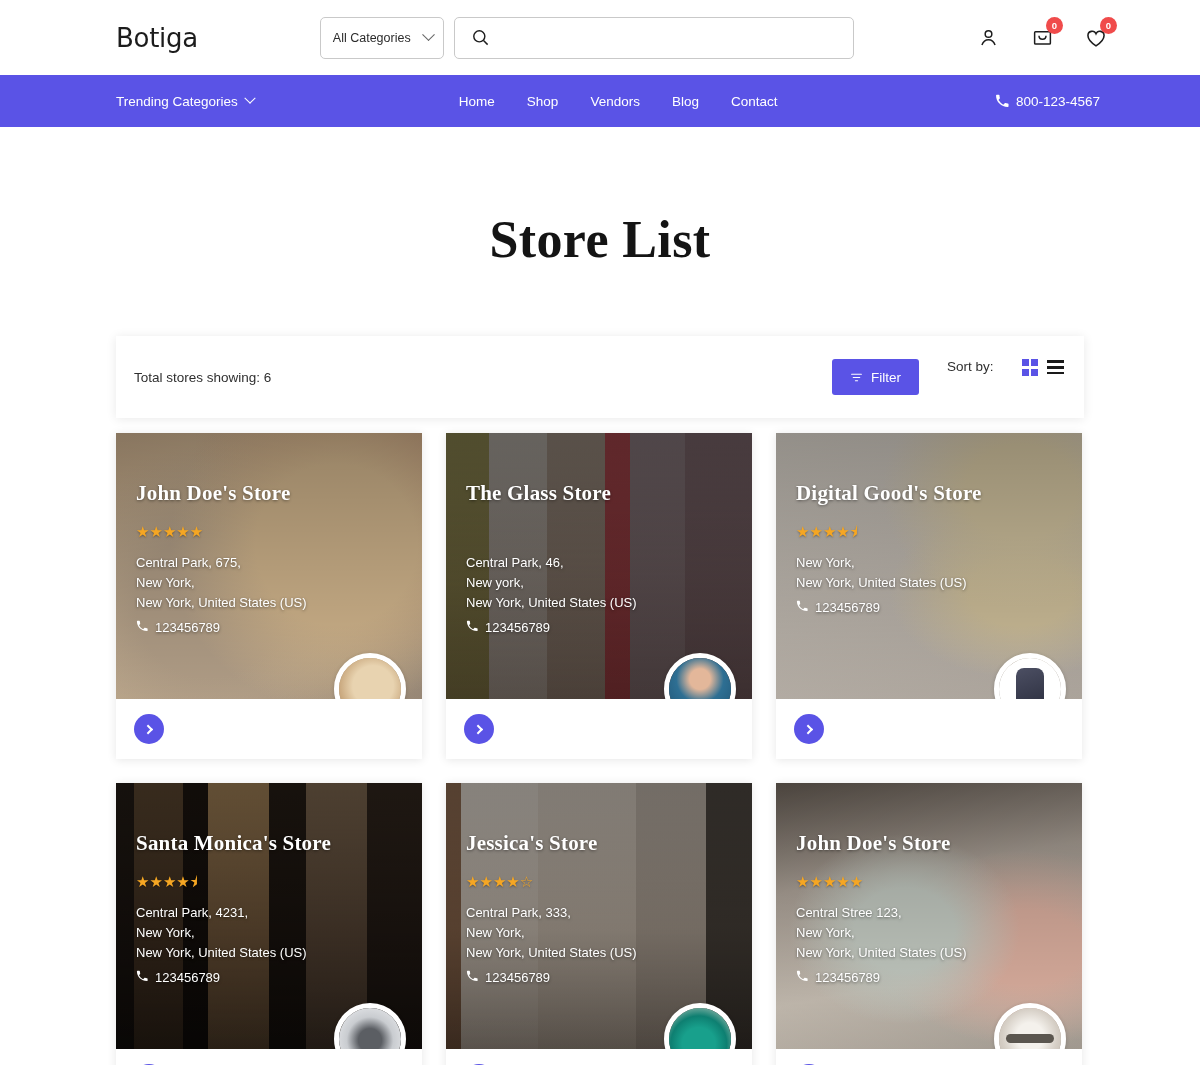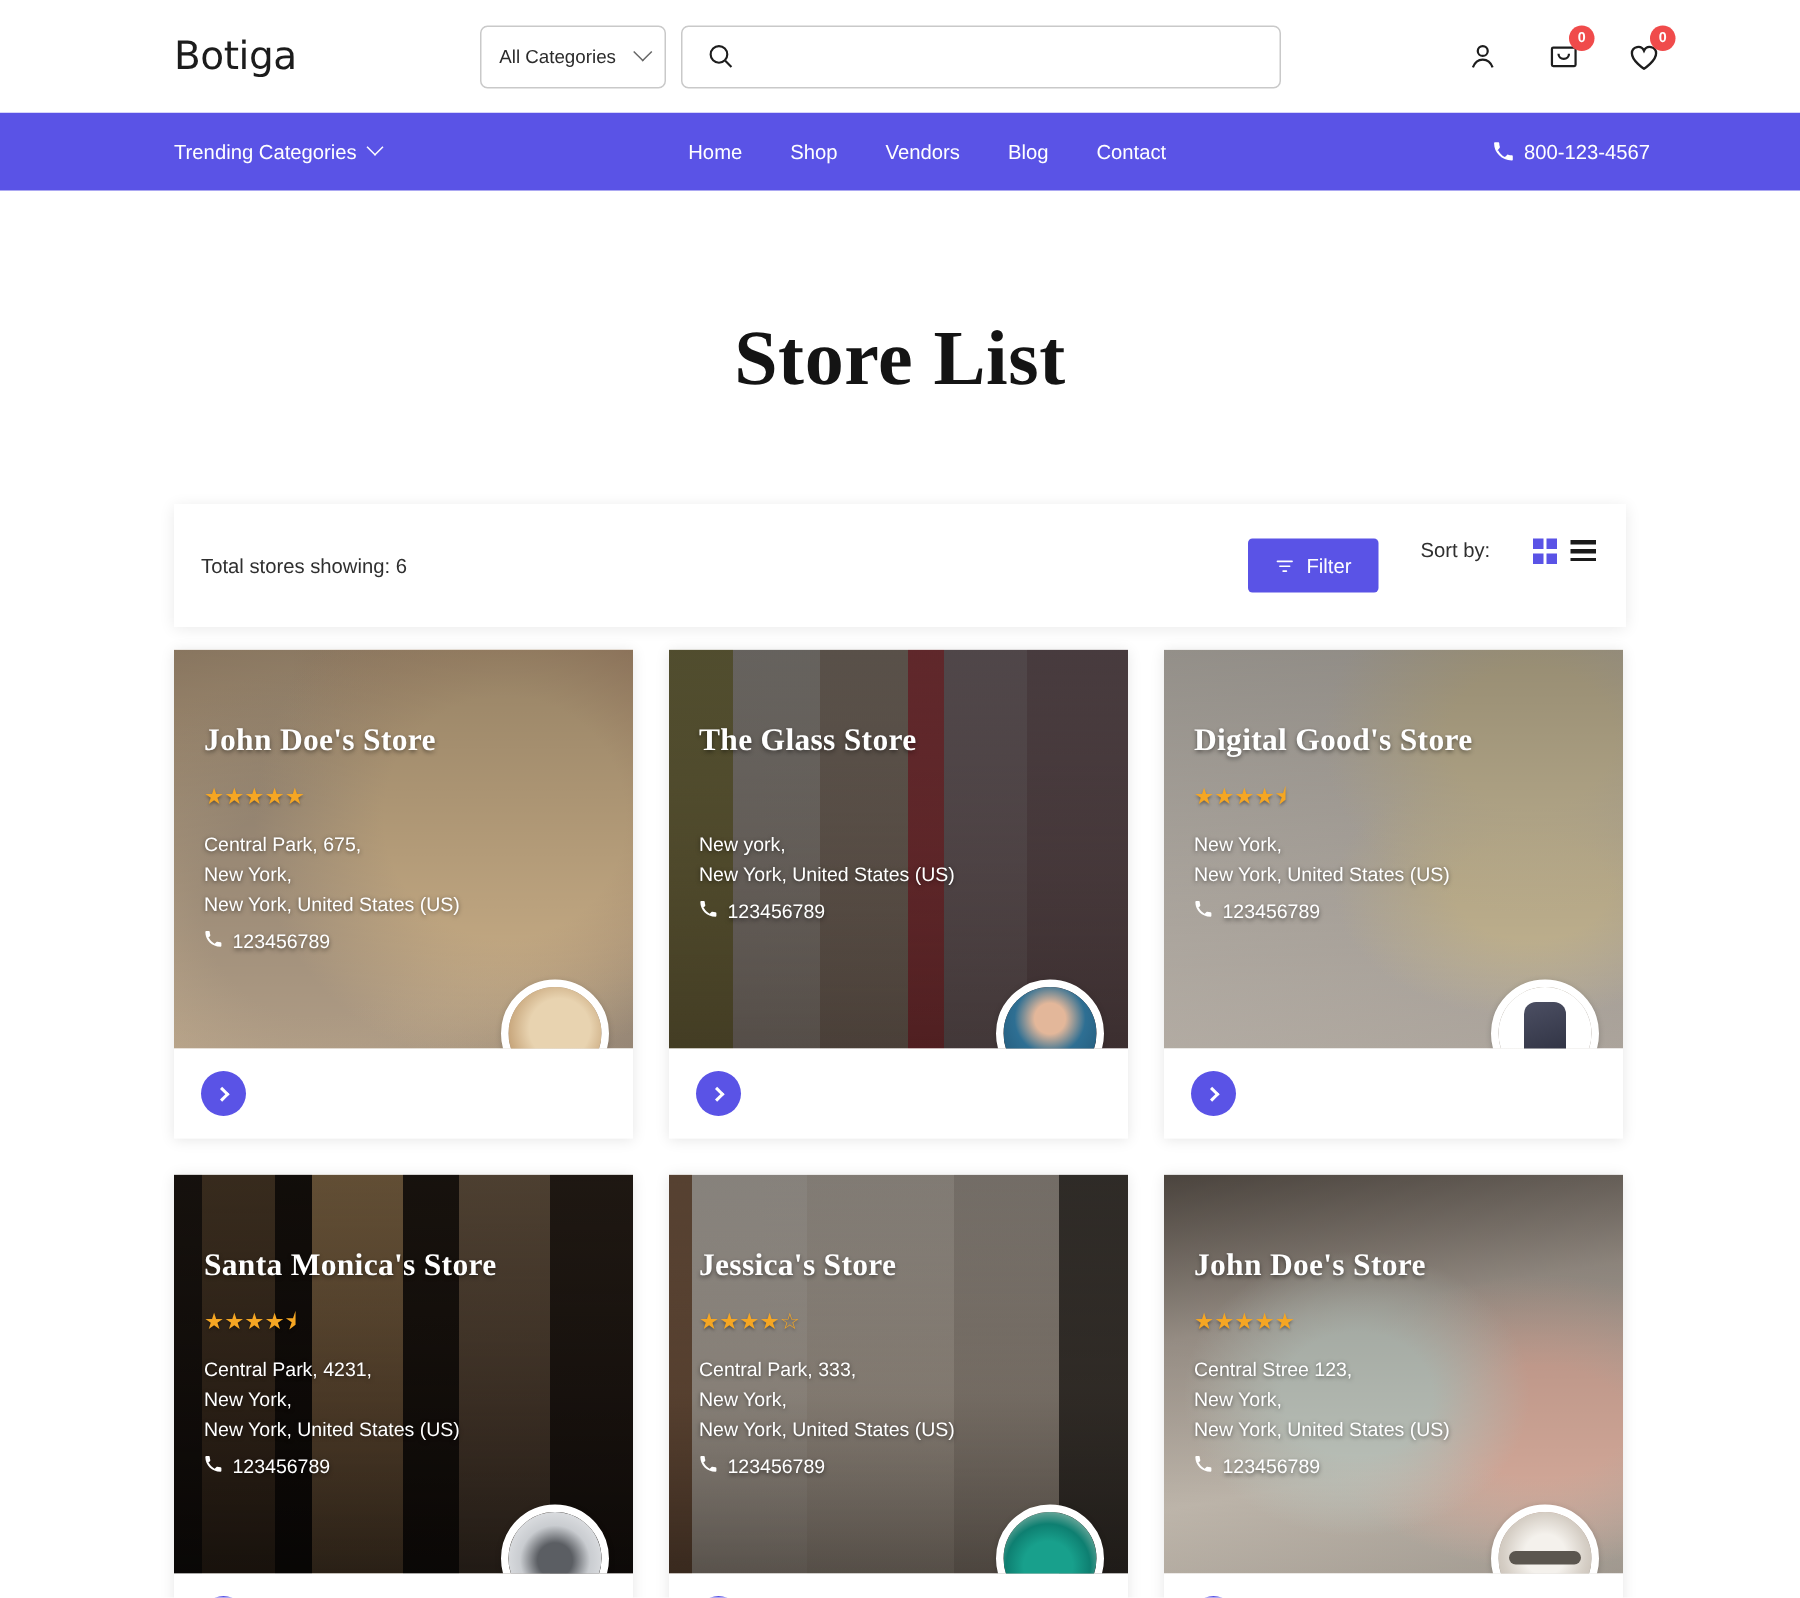--- a/index.html
+++ b/index.html
@@ -435,20 +435,21 @@
     <div class="card-media">
       <div class="card-bg" style="background:
           linear-gradient(90deg,#8e8a55 0 14%, #b3b0ac 14% 33%, #9c9086 33% 52%, #a8474f 52% 60%, #8c7e86 60% 78%, #7e6a72 78% 100%),
           linear-gradient(180deg,#cfcbc6 0%,#a79f99 55%,#7f7670 100%);
           background-blend-mode: multiply;"></div>
       <div class="card-overlay"></div>
       <div class="card-inner">
         <div class="store-name">The Glass Store</div>
         <div class="stars hidden"></div>
         <div class="addr">
+          <div>Central Park, 46,</div>
           <div>New york,</div>
           <div>New York, United States (US)</div>
         </div>
         <div class="card-phone">
           <span>
             <svg width="12" height="12" viewBox="0 0 24 24" fill="#fff">
                 <path d="M6.6 10.8c1.7 3.3 4.3 5.9 7.6 7.6l2.5-2.5c.3-.3.8-.4 1.2-.3 1.3.4 2.7.7 4.1.7.7 0 1.2.5 1.2 1.2V21c0 .7-.5 1.2-1.2 1.2C10.6 22.2 1.8 13.4 1.8 2.6 1.8 1.9 2.3 1.4 3 1.4h3.5c.7 0 1.2.5 1.2 1.2 0 1.4.2 2.8.7 4.1.1.4 0 .9-.3 1.2l-2.5 2.9z"></path>
               </svg>
           </span>
           <span>123456789</span>

